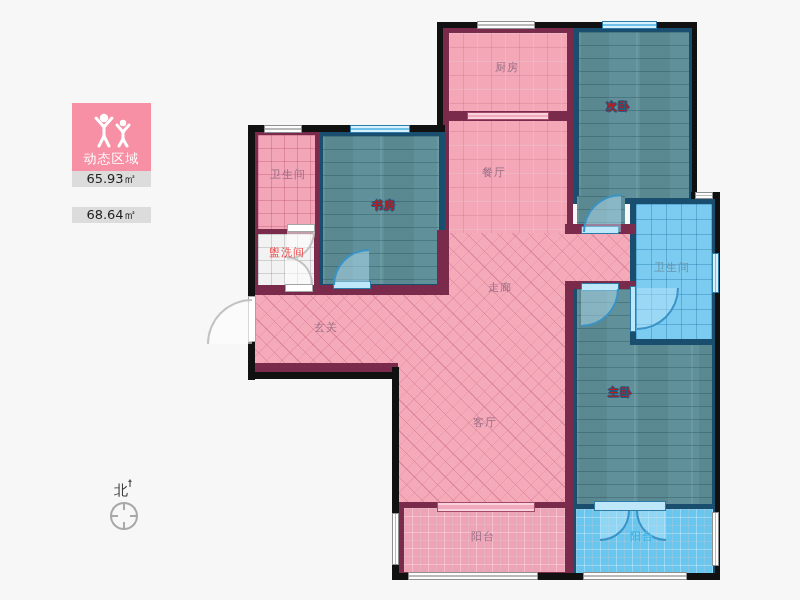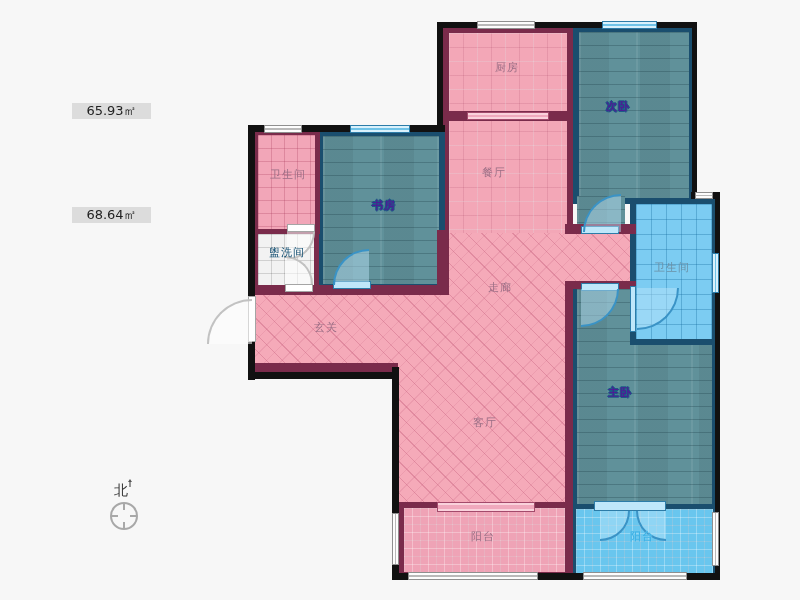--- a/index.html
+++ b/index.html
@@ -64,24 +64,24 @@
   .arc.tl{border-top:2px solid #3a93c6;border-left:2px solid #3a93c6;border-radius:100% 0 0 0;}
   .arc.tr{border-top:2px solid #3a93c6;border-right:2px solid #3a93c6;border-radius:0 100% 0 0;}
   .arc.br{border-right:2px solid #3a93c6;border-bottom:2px solid #3a93c6;border-radius:0 0 100% 0;}
   .arc.bl{border-left:2px solid #3a93c6;border-bottom:2px solid #3a93c6;border-radius:0 0 0 100%;}
   .arc.white.tl{border-color:#c2c2c2;}
   .arc.white.tr{border-color:#c2c2c2;}
   .arc.white.br{border-color:#c2c2c2;}
   
   .lbl{position:absolute;transform:translate(-50%,-50%);font-size:11px;letter-spacing:1px;white-space:nowrap;}
   .lbl.pink{color:#9a6e85;}
-  .lbl.blue{color:#4c1d95;font-weight:bold;
+  .lbl.blue{color:#b91c1c;font-weight:bold;
     text-shadow:-1px 0 0 #1b5d85,1px 0 0 #1b5d85,0 -1px 0 #1b5d85,0 1px 0 #1b5d85;}
   .lbl.bluelight{color:#3fb2e6;font-weight:bold;text-shadow:0 0 1px #9adef8;}
-  .lbl.dark{color:#0c4a6e;}
+  .lbl.dark{color:#ef4444;}
   .lbl.grayblue{color:#6b90a6;}
   
   .card{position:absolute;left:72px;width:79px;}
   .card-color{height:68px;display:flex;flex-direction:column;align-items:center;justify-content:flex-end;}
   .card-color svg{margin-bottom:2px;}
   .card-label{color:#ffffff;font-size:13px;letter-spacing:1px;padding-bottom:3px;}
   .card-area{height:16px;background:#dcdcdc;color:#222;font-size:13px;text-align:center;line-height:16px;}
 </style>
 </head>
 <body>
@@ -166,20 +166,39 @@
   <span class="lbl pink" style="left:500px;top:287px;">走廊</span>
   <span class="lbl pink" style="left:326px;top:327px;">玄关</span>
   <span class="lbl grayblue" style="left:672px;top:267px;">卫生间</span>
   <span class="lbl pink" style="left:485px;top:422px;">客厅</span>
   <span class="lbl blue" style="left:620px;top:392px;">主卧</span>
   <span class="lbl pink" style="left:483px;top:536px;">阳台</span>
   <span class="lbl bluelight" style="left:642px;top:536px;">阳台</span>
 </div>
 
 <div class="card" style="top:103px;">
+  <div class="card-color" style="background:#f78fa5;">
+    <svg width="46" height="36" viewBox="0 0 46 36">
+      <g stroke="#fff" stroke-width="3" stroke-linecap="round" fill="none">
+        <line x1="15" y1="14" x2="15" y2="24"></line>
+        <line x1="15" y1="15" x2="7" y2="6"></line>
+        <line x1="15" y1="15" x2="23" y2="6"></line>
+        <line x1="15" y1="24" x2="10" y2="34"></line>
+        <line x1="15" y1="24" x2="20" y2="34"></line>
+        <line x1="34" y1="19" x2="34" y2="27"></line>
+        <line x1="34" y1="20" x2="28" y2="13"></line>
+        <line x1="34" y1="20" x2="40" y2="13"></line>
+        <line x1="34" y1="27" x2="30" y2="34"></line>
+        <line x1="34" y1="27" x2="38" y2="34"></line>
+      </g>
+      <circle cx="15" cy="6" r="4.2" fill="#fff"></circle>
+      <circle cx="34" cy="11" r="3.2" fill="#fff"></circle>
+    </svg>
+    <div class="card-label">动态区域</div>
+  </div>
   <div class="card-area">65.93㎡</div>
 </div>
 
 <div class="card" style="top:207px;">
   <div class="card-area">68.64㎡</div>
 </div>
 
 <div class="abs" style="left:100px;top:478px;width:48px;height:56px;">
   <svg width="48" height="56" viewBox="0 0 48 56">
     <text x="21" y="17" font-size="14" fill="#333" text-anchor="middle" id="north-glyph">北</text>

